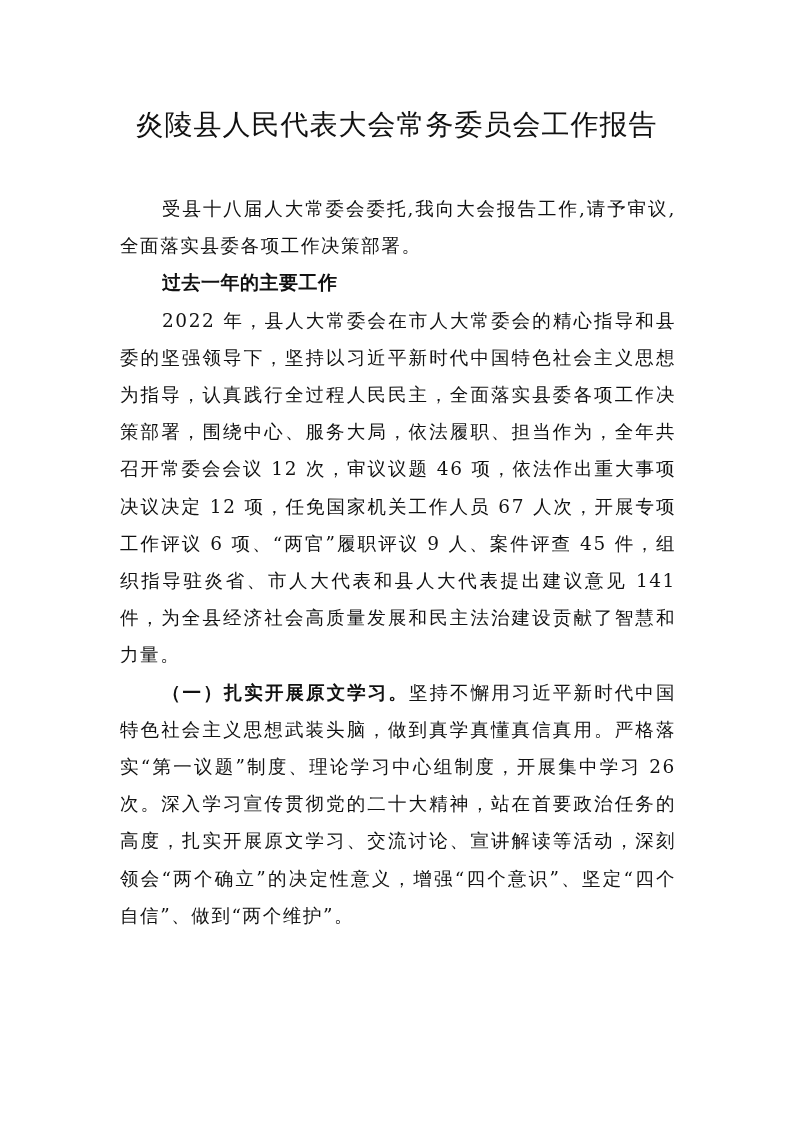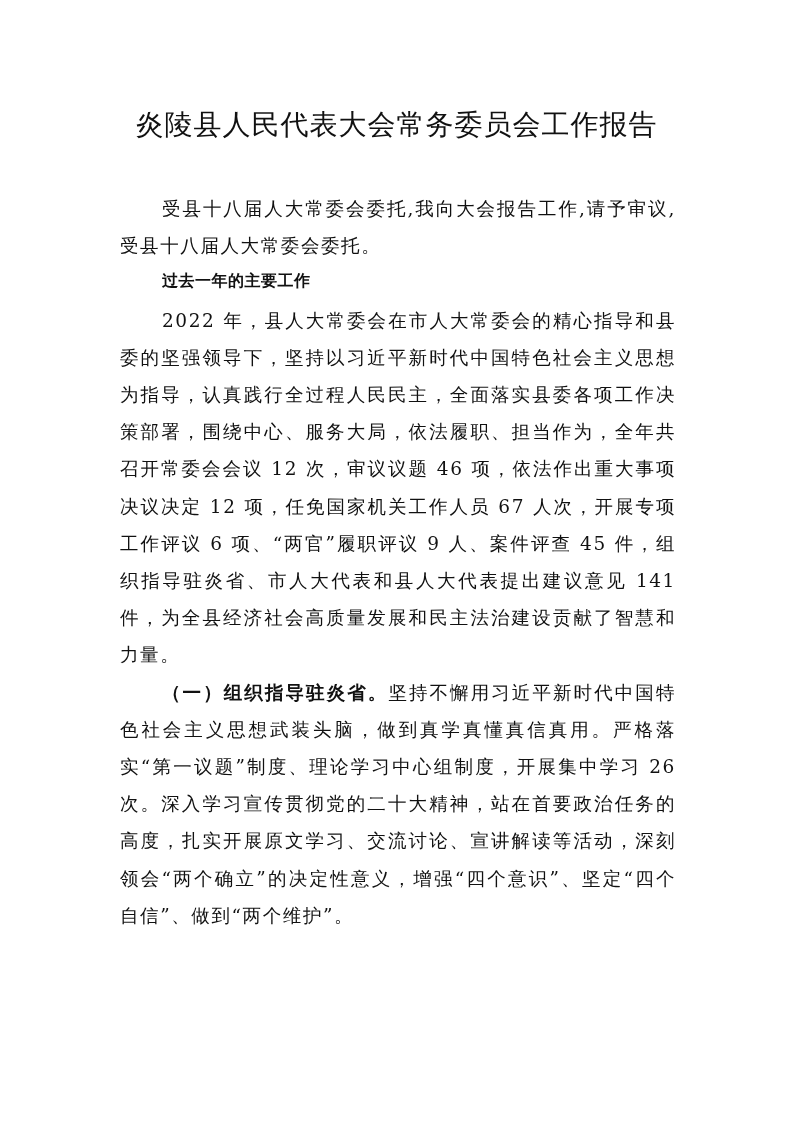--- a/index.html
+++ b/index.html
@@ -13,28 +13,28 @@
     position: absolute; left: 0; top: 106px; width: 793px; text-align: center;
     font-size: 28px; letter-spacing: 1px; font-weight: normal; margin: 0;
     font-family: "DejaVu Serif", "Liberation Serif", serif;
   }
   .body {
     position: absolute; left: 120px; top: 190px; width: 556px;
     font-size: 18.5px; line-height: 37.2px;
   }
   .p { margin: 0; text-align: justify; text-align-last: left; letter-spacing: 1.6px; }
   .indent { text-indent: 42px; }
-  .h { margin: 0; text-indent: 42px; font-family: Liberation Mono, monospace; font-weight: bold; font-size: 16px; letter-spacing: 0.5px; }
+  .h { margin: 0; text-indent: 42px; font-family: Liberation Serif, serif; font-weight: bold; font-size: 19px; letter-spacing: 0.5px; }
   .lead { font-weight: bold; }
 </style>
 </head>
 <body>
 
 <div class="page">
   <h1 class="title">炎陵县人民代表大会常务委员会工作报告</h1>
 
   <div class="body">
-    <p class="p indent">受县十八届人大常委会委托,我向大会报告工作,请予审议,受县十八届人大常委会委托。</p>
+    <p class="p indent">受县十八届人大常委会委托,我向大会报告工作,请予审议,全面落实县委各项工作决策部署。</p>
     <p class="h">过去一年的主要工作</p>
     <p class="p indent">2022 年，县人大常委会在市人大常委会的精心指导和县委的坚强领导下，坚持以习近平新时代中国特色社会主义思想为指导，认真践行全过程人民民主，全面落实县委各项工作决策部署，围绕中心、服务大局，依法履职、担当作为，全年共召开常委会会议 12 次，审议议题 46 项，依法作出重大事项决议决定 12 项，任免国家机关工作人员 67 人次，开展专项工作评议 6 项、“两官”履职评议 9 人、案件评查 45 件，组织指导驻炎省、市人大代表和县人大代表提出建议意见 141 件，为全县经济社会高质量发展和民主法治建设贡献了智慧和力量。</p>
-    <p class="p indent"><span class="lead">（一）组织指导驻炎省。</span><span>坚持不懈用习近平新时代中国特色社会主义思想武装头脑，做到真学真懂真信真用。严格落实“第一议题”制度、理论学习中心组制度，开展集中学习 26 次。深入学习宣传贯彻党的二十大精神，站在首要政治任务的高度，扎实开展原文学习、交流讨论、宣讲解读等活动，深刻领会“两个确立”的决定性意义，增强“四个意识”、坚定“四个自信”、做到“两个维护”。</span></p>
+    <p class="p indent"><span class="lead">（一）扎实开展原文学习。</span><span>坚持不懈用习近平新时代中国特色社会主义思想武装头脑，做到真学真懂真信真用。严格落实“第一议题”制度、理论学习中心组制度，开展集中学习 26 次。深入学习宣传贯彻党的二十大精神，站在首要政治任务的高度，扎实开展原文学习、交流讨论、宣讲解读等活动，深刻领会“两个确立”的决定性意义，增强“四个意识”、坚定“四个自信”、做到“两个维护”。</span></p>
   </div>
 </div>
 
 </body></html>

